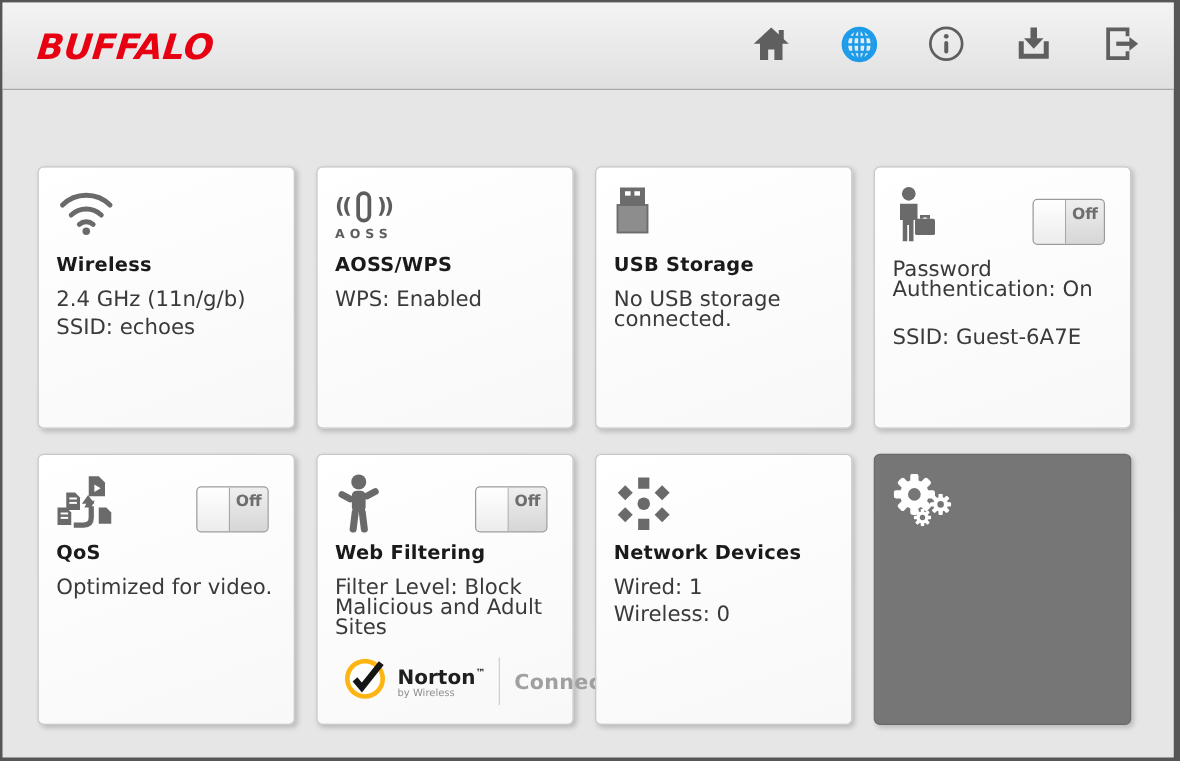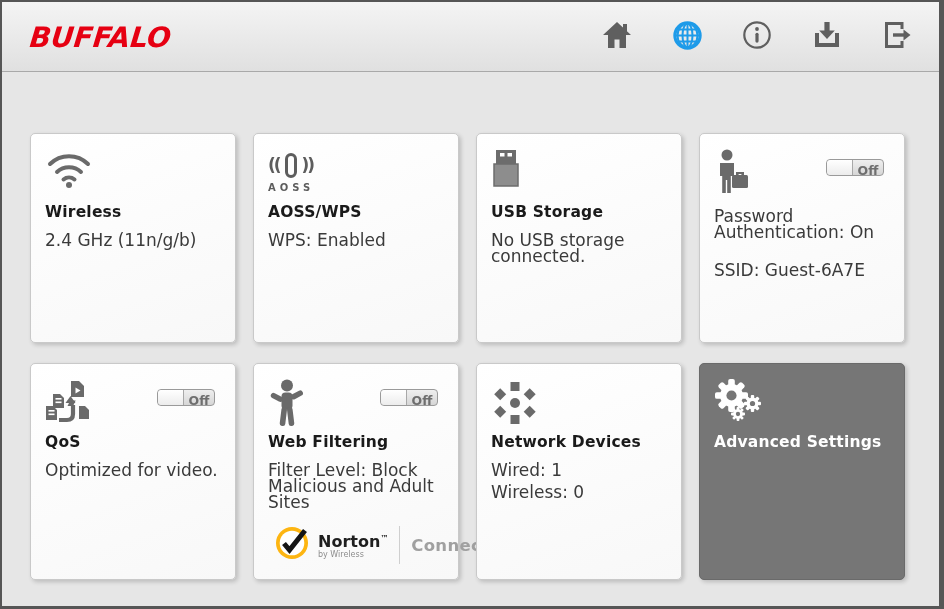--- a/index.html
+++ b/index.html
@@ -37,21 +37,21 @@
   .row2 .card, .card.r2 { height: 217px; }
   .card.dark { background: #767676; border-color: #6a6a6a; }
   .icon-area { height: 48px; }
   .card-title { font-size: 15.5px; font-weight: bold; color: #1a1a1a; margin-top: 6px; letter-spacing: 0.2px; }
   .card.dark .card-title { color: #ffffff; }
   .card-line { font-size: 17px; color: #3a3a3a; margin-top: 6px; line-height: 16px; }
   .card-line.first { margin-top: 11px; }
   .card-line.gap-top { margin-top: 22px; }
   
   .toggle {
-    position: absolute; top: 25px; right: 20px; width: 58px; height: 17px;
+    position: absolute; top: 25px; right: 20px; width: 58px; height: 37px;
     border: 1px solid #9a9a9a; border-radius: 4px;
     background: linear-gradient(#efefef, #d6d6d6);
     display: flex; overflow: hidden; cursor: pointer;
   }
   .toggle .knob {
     width: 26px; height: 100%;
     background: linear-gradient(#ffffff, #ececec);
     border-right: 1px solid #a8a8a8; border-radius: 3px 0 0 3px;
   }
   .toggle .toggle-label {
@@ -142,20 +142,21 @@
           <g stroke="#6a6a6a" stroke-width="4" fill="none" stroke-linecap="round">
             <path d="M5 15 A 27 27 0 0 1 43 15"></path>
             <path d="M12 23 A 17.5 17.5 0 0 1 36 23"></path>
             <path d="M18.5 30.5 A 8.5 8.5 0 0 1 29.5 30.5"></path>
           </g>
           <circle cx="24" cy="36" r="3" fill="#6a6a6a"></circle>
         </svg>
       </div>
       <div class="card-title">Wireless</div>
       <div class="card-line first">2.4 GHz (11n/g/b)</div>
+      <div class="card-line">SSID: echoes</div>
     </div>
 
     <div class="card">
       <div class="icon-area aoss-wrap">
         <div class="aoss-row">
           <span class="aoss-paren">((</span>
           <span class="aoss-pill"></span>
           <span class="aoss-paren">))</span>
         </div>
         <div class="aoss-label">AOSS</div>
@@ -291,17 +292,16 @@
                 <circle r="9"></circle>
               </g>
               <circle r="4" fill="#767676"></circle>
             </symbol>
           </defs>
           <use href="#gear" x="1" y="0" width="33" height="33"></use>
           <use href="#gear" x="30" y="16" width="17" height="17"></use>
           <use href="#gear" x="17" y="28" width="14" height="14"></use>
         </svg>
       </div>
-      <div class="card-title">Advanced Settings</div>
     </div>
 
   </div>
 </div>
 
 </body></html>

